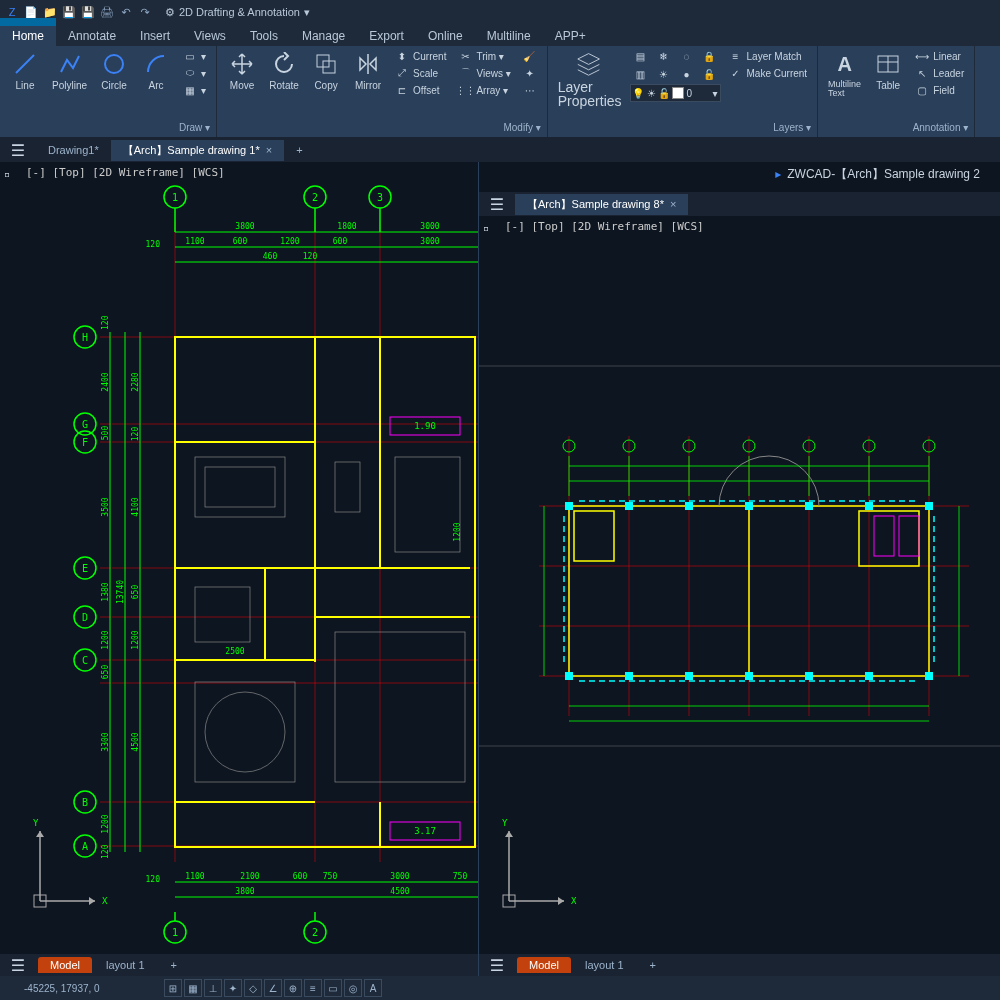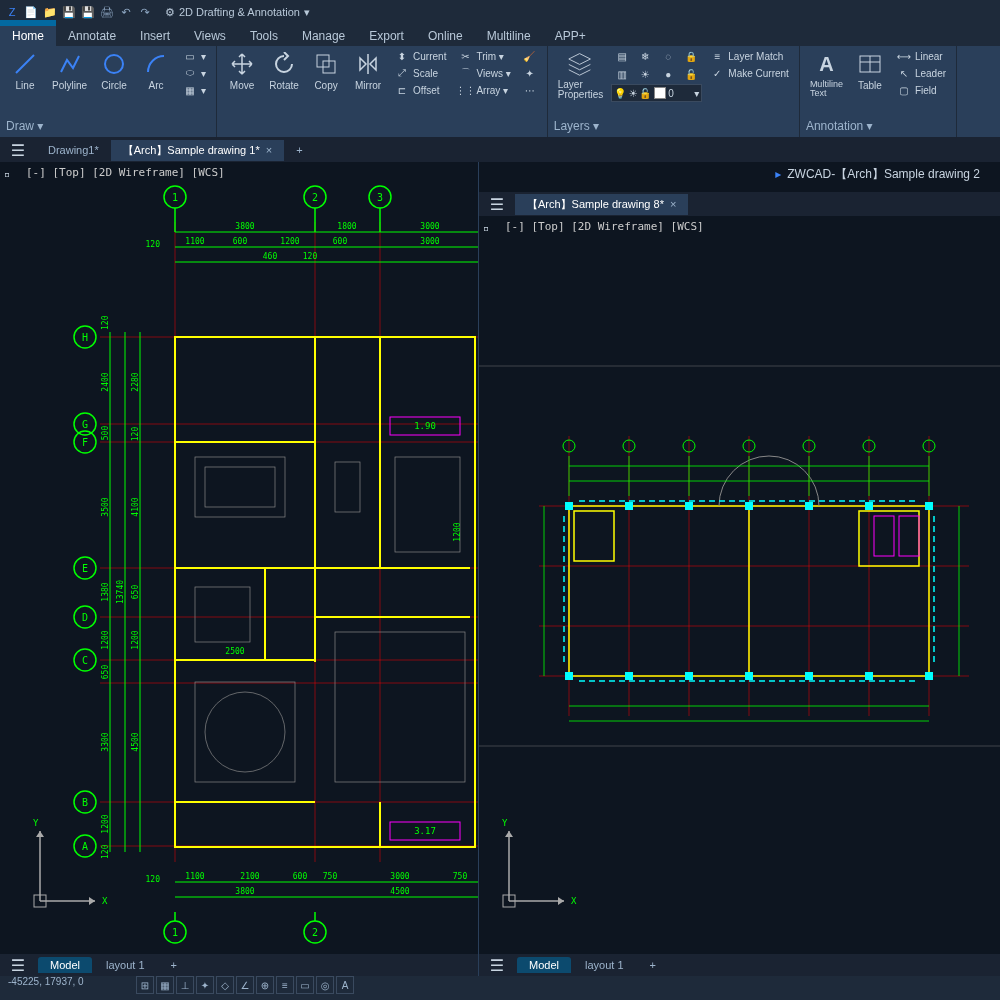--- a/index.html
+++ b/index.html
@@ -4,46 +4,46 @@
 <style>
 *{margin:0;padding:0;box-sizing:border-box;font-family:"Segoe UI",Arial,sans-serif}
 body{width:1000px;height:1000px;background:#1a2332;color:#c8d4e0;overflow:hidden;position:relative}
 .titlebar{height:24px;background:#1e2a3a;display:flex;align-items:center;padding:0 4px;font-size:11px;gap:4px}
 .titlebar .qat{display:flex;gap:3px}
 .qat-btn{width:16px;height:16px;display:flex;align-items:center;justify-content:center;color:#8fa8c4;cursor:pointer}
 .titlebar .workspace{margin-left:8px;color:#b8c8d8;display:flex;align-items:center;gap:4px}
 .titlebar .app-title{margin-left:20px;color:#9db4cc}
 .ribbon-tabs{height:22px;background:#1e2a3a;display:flex;align-items:flex-end;font-size:12px}
 .ribbon-tab{padding:3px 12px;color:#b8c8d8;cursor:pointer}
-.ribbon-tab.active{background:#2a3f5a;color:#fff;border-top:6px solid #0369a1}
+.ribbon-tab.active{background:#2a3f5a;color:#fff;border-top:8px solid #0369a1}
 .ribbon{height:92px;background:#2a3f5a;display:flex;border-bottom:1px solid #1a2332}
 .ribbon-panel{display:flex;flex-direction:column;border-right:1px solid #1e2a3a;padding:2px 6px}
 .ribbon-panel .tools{display:flex;align-items:flex-start;gap:4px;flex:1}
-.ribbon-panel .label{text-align:left;font-size:12px;color:#9db4cc;padding:2px 0}
+.ribbon-panel .label{text-align:right;font-size:10px;color:#9db4cc;padding:2px 0}
 .big-tool{display:flex;flex-direction:column;align-items:center;gap:2px;padding:2px 4px;cursor:pointer;min-width:38px}
 .big-tool .ico{width:28px;height:28px;display:flex;align-items:center;justify-content:center}
 .big-tool span{font-size:10px;color:#c8d4e0}
 .small-tools{display:flex;flex-direction:column;gap:1px}
 .small-tool{display:flex;align-items:center;gap:4px;padding:1px 4px;font-size:10px;cursor:pointer;color:#c8d4e0}
 .small-tool .si{width:14px;height:14px;display:flex;align-items:center;justify-content:center}
 .file-tabs{height:24px;background:#1a2332;display:flex;align-items:center;padding-left:8px}
 .menu-icon{width:20px;height:20px;margin-right:8px;display:flex;align-items:center;justify-content:center;cursor:pointer}
 .file-tab{padding:3px 12px;font-size:11px;color:#9db4cc;cursor:pointer;display:flex;align-items:center;gap:6px}
 .file-tab.active{background:#2a3f5a;color:#fff}
 .viewport-area{position:absolute;top:162px;left:0;right:0;bottom:24px;background:#0d1520}
 .viewport{position:absolute;background:#0d1520}
 .vp1{left:0;top:0;width:478px;height:100%}
 .vp2{left:478px;top:0;right:0;height:100%;border-left:1px solid #2a3f5a}
 .view-label{position:absolute;top:4px;left:26px;font-size:11px;color:#ccc;font-family:monospace}
 .drawing-svg{position:absolute;inset:0}
 .axis-indicator{position:absolute;bottom:60px;left:20px}
 .model-tabs{position:absolute;bottom:0;left:0;right:0;height:22px;background:#1a2332;display:flex;align-items:center;padding-left:8px;gap:2px}
 .model-tab{padding:2px 12px;font-size:11px;cursor:pointer;color:#9db4cc}
-.model-tab.active{background:#0c4a6e;color:#fff;border-radius:3px 3px 0 0}
-.statusbar{position:absolute;bottom:0;left:0;right:0;height:24px;background:#1e2a3a;display:flex;align-items:flex-start;padding:0 8px;font-size:10px;color:#9db4cc;gap:8px}
+.model-tab.active{background:#c2410c;color:#fff;border-radius:3px 3px 0 0}
+.statusbar{position:absolute;bottom:0;left:0;right:0;height:24px;background:#1e2a3a;display:flex;align-items:center;padding:0 24px;font-size:10px;color:#9db4cc;gap:20px}
 .statusbar .coords{min-width:120px}
 .statusbar .controls{display:flex;gap:2px}
 .sb-btn{width:18px;height:18px;border:1px solid #3a4a5f;display:flex;align-items:center;justify-content:center;cursor:pointer}
 .close-x{cursor:pointer;color:#9db4cc}
 .secondary-title{position:absolute;top:0;right:20px;display:flex;align-items:center;gap:6px;font-size:12px;color:#c8d4e0;height:24px}
 .layer-row{display:flex;align-items:center;gap:2px;padding:2px;background:#1e2a3a;border:1px solid #3a4a5f}
 .layer-row .swatch{width:12px;height:12px;background:#fff;border:1px solid #888}
 svg text{fill:#0f0;font-size:9px;font-family:monospace}
 svg text.dim{fill:#0f0;font-size:8px}
 svg text.grid-label{fill:#0f0;font-size:10px}
@@ -194,30 +194,31 @@
             <div class="si">🧹</div>
           </div>
         <div class="small-tool">
             <div class="si">✦</div>
           </div>
         <div class="small-tool">
             <div class="si">⋯</div>
           </div>
       </div>
     </div>
+    <div class="label">Modify ▾</div>
   </div>
   <div class="ribbon-panel">
     <div class="tools">
       <div class="big-tool">
           <div class="ico">
             <svg width="28" height="28">
               <path d="M14 4l12 6-12 6-12-6z M2 16l12 6 12-6 M2 22l12 6 12-6" stroke="#c8d4e0" fill="none" transform="scale(0.9)"></path>
             </svg>
           </div>
-          <span style="white-space:pre-line;font-size:10px;line-height:1">Layer
+          <span style="white-space:pre-line;font-size:14px;line-height:1">Layer
 Properties</span>
         </div>
       <div style="display:flex;flex-direction:column;gap:2px">
         <div class="small-tools" style="flex-direction:row;gap:1px">
           <div class="small-tool">
               <div class="si">▤</div>
             </div>
           <div class="small-tool">
               <div class="si">❄</div>
             </div>

